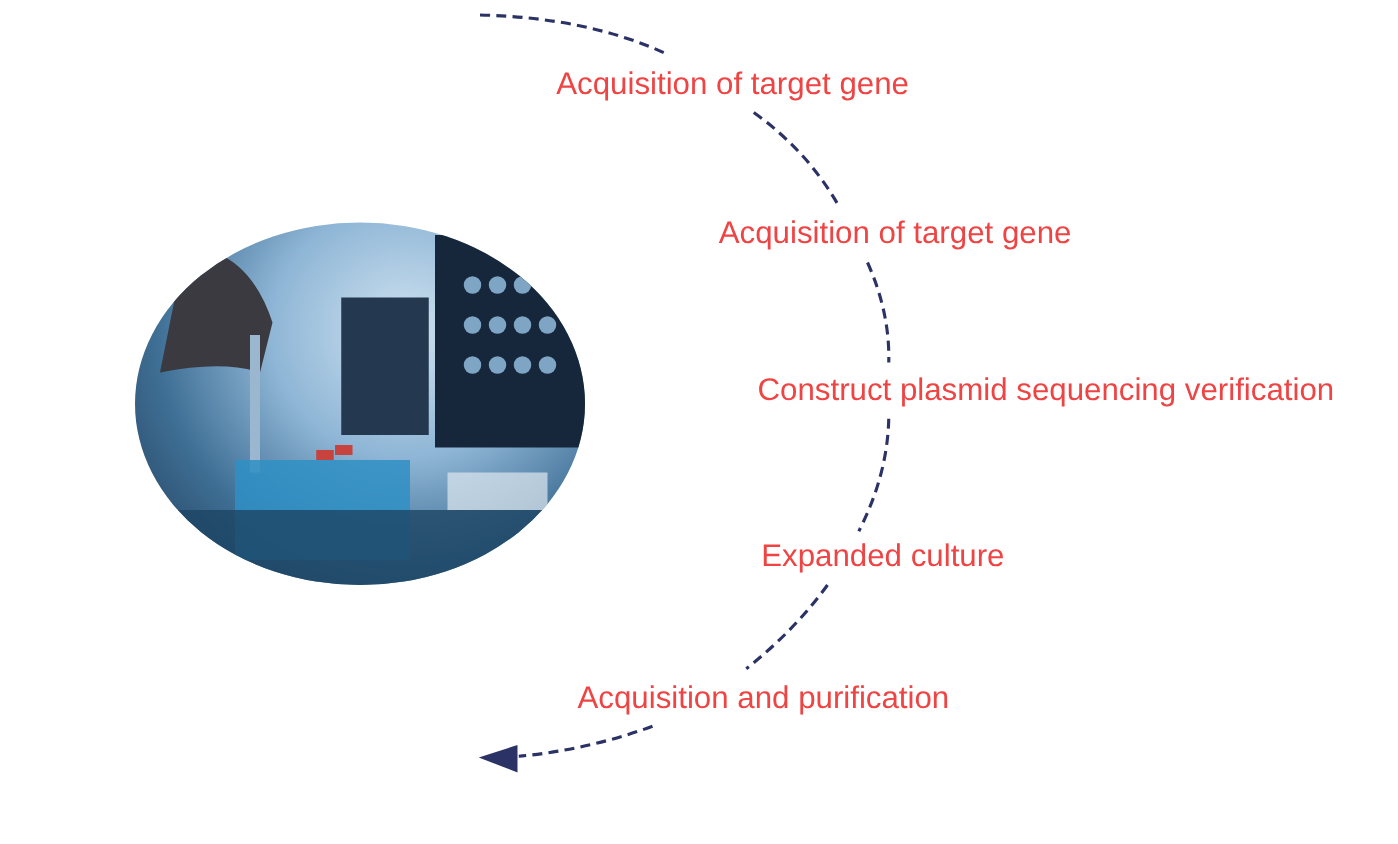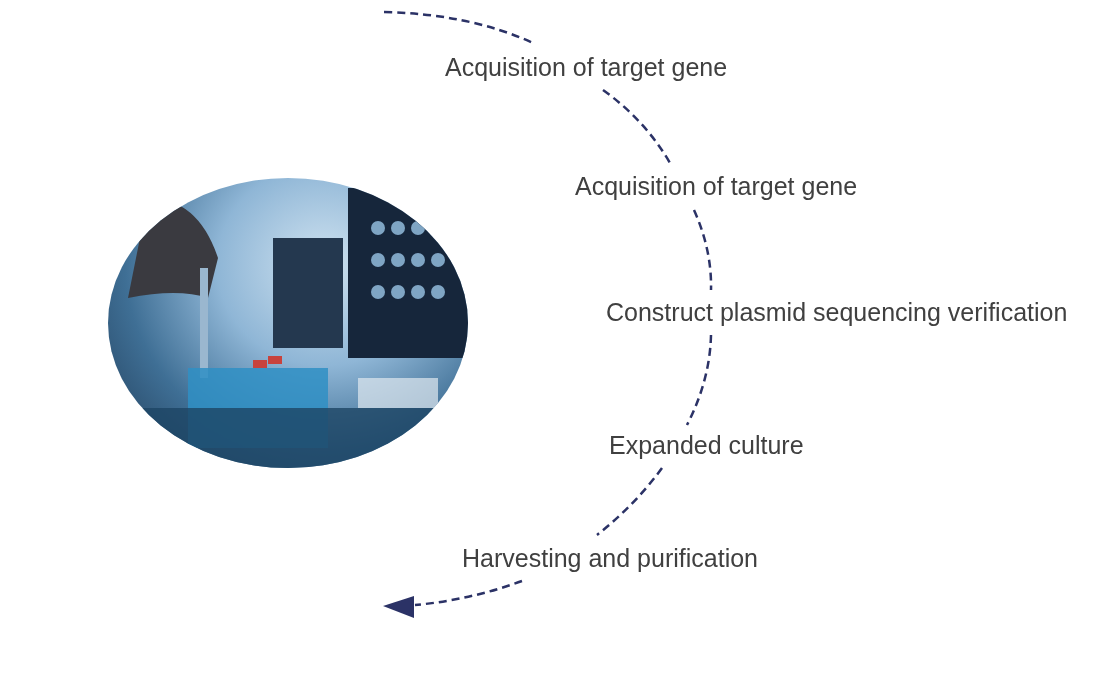--- a/index.html
+++ b/index.html
@@ -1,18 +1,18 @@
 <!DOCTYPE html>
 <html><head>
 <meta charset="utf-8">
 <style>
   html, body { margin:0; padding:0; background:#ffffff; }
   #canvas { position:relative; width:1118px; height:675px; overflow:hidden; background:#fff; }
   svg.arc { position:absolute; left:0; top:0; }
-  .label { position:absolute; font-family:"Liberation Sans", sans-serif; font-size:25px; color:#404040; white-space:nowrap; line-height:1; }
+  .label { position:absolute; font-family:"Liberation Sans", sans-serif; font-size:25px; color:#ef4444; white-space:nowrap; line-height:1; }
   .photo { position:absolute; left:108px; top:178px; width:360px; height:290px; border-radius:50%; overflow:hidden;
            background: radial-gradient(ellipse at 60% 30%, #cfe2f0 0%, #8fb6d6 35%, #3f6f95 65%, #1c3550 100%); }
 </style>
 </head>
 <body>
 
 <div id="canvas">
   <svg class="arc" width="1118" height="675">
     <g fill="none" stroke="#2b3266" stroke-width="2.5" stroke-dasharray="8,5">
       <path d="M384,12 Q470,14 533,43"></path>
@@ -52,14 +52,14 @@
         </g>
       <rect x="0" y="230" width="360" height="60" fill="#1d4564" opacity="0.8"></rect>
       <rect x="250" y="200" width="80" height="30" fill="#dfe8ef" opacity="0.7"></rect>
     </svg>
   </div>
 
   <div class="label" style="left:445px; top:55px;">Acquisition of target gene</div>
   <div class="label" style="left:575px; top:174px;">Acquisition of target gene</div>
   <div class="label" style="left:609px; top:433px;">Expanded culture</div>
   <div class="label" style="left:606px; top:300px;">Construct plasmid sequencing verification</div>
-  <div class="label" style="left:462px; top:546px;">Harvesting and purification</div>
+  <div class="label" style="left:462px; top:546px;">Acquisition and purification</div>
 </div>
 
 </body></html>

